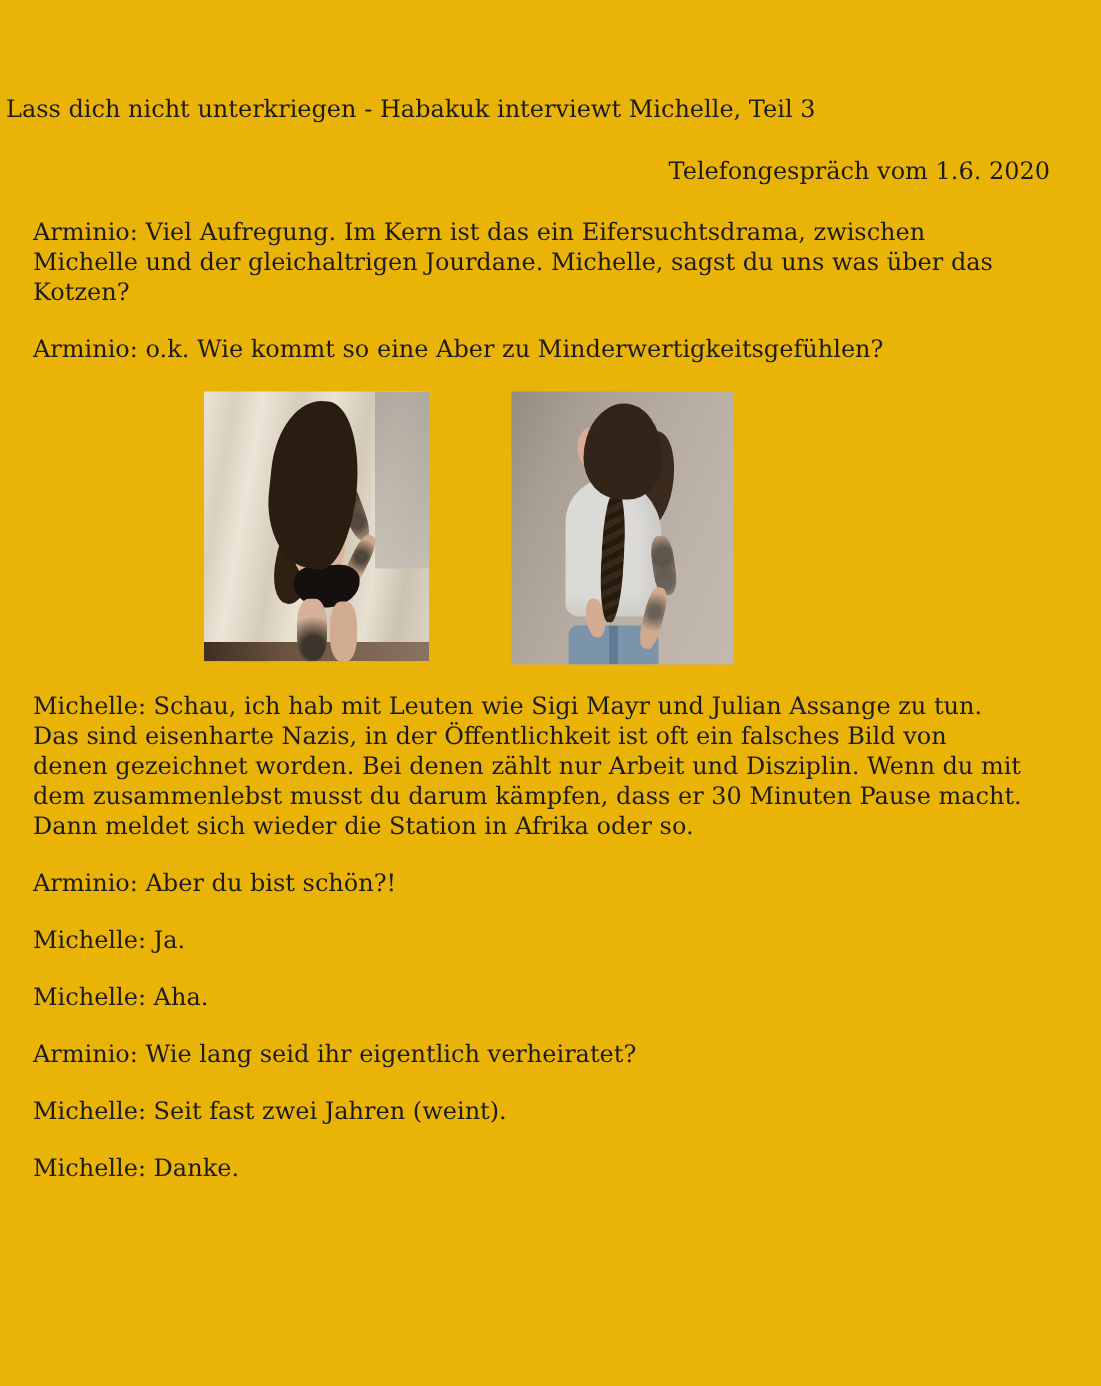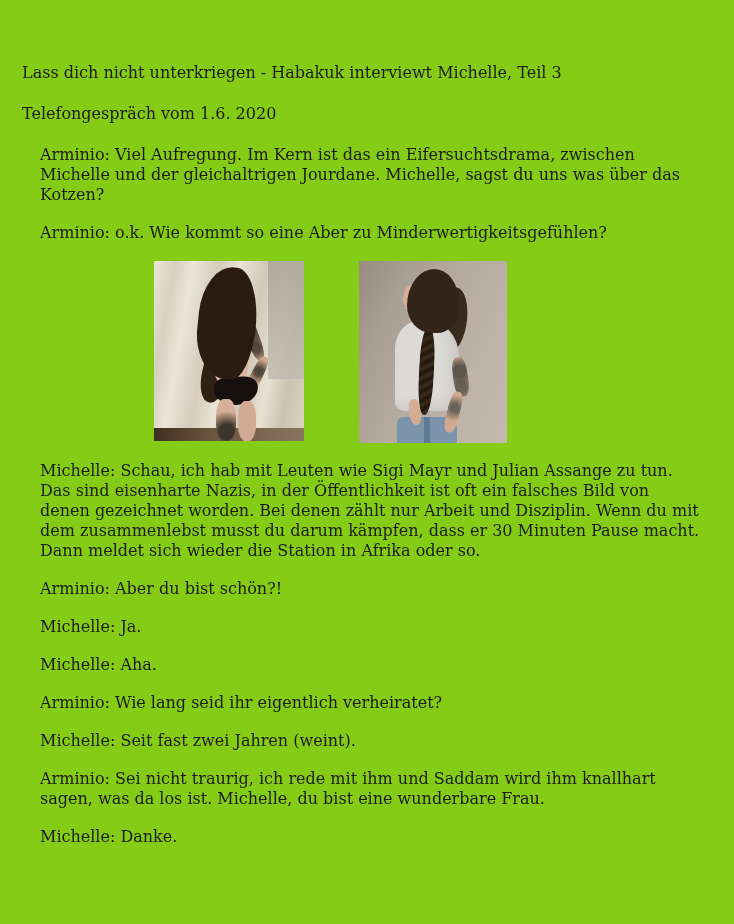--- a/index.html
+++ b/index.html
@@ -1,25 +1,25 @@
 <!DOCTYPE html>
 <html><head>
 <meta charset="utf-8">
 <style>
   html, body { margin:0; padding:0; background:#fefefe; }
   body { width:734px; height:924px; overflow:hidden; }
   .page {
     box-sizing:border-box; width:734px; height:924px;
-    padding:63px 16px 0 22px;
+    padding:63px 16px 0 4px;
     font-family:"DejaVu Serif","Liberation Serif",serif;
     font-size:16px; line-height:20px; color:#1c1c1c;
-    background:#84cc16;
+    background:#eab308;
   }
   .title { font-size:16px; font-weight:normal; margin:0 0 21px 0; max-width:696px; }
-  .dateline { margin:0 0 21px 0; max-width:696px; }
+  .dateline { margin:0 0 21px 0; max-width:696px;text-align:right; }
   .dialogue { max-width:696px; }
   .dialogue-line { margin:18px; }
   .photo-row { display:flex; gap:55px; padding-left:132px; margin:9px 0 13px 0; }
   figure.photo { position:relative; overflow:hidden; margin:0; flex:none; }
   .ph { position:absolute; }
 
   
   .photo-left { width:150px; height:180px;
     background:linear-gradient(100deg,#ebe4d6 0%,#d9d0be 12%,#ece5d7 22%,#d5ccba 36%,
       #eae3d4 48%,#d2c9b7 62%,#e8e1d2 74%,#cbc2b0 86%,#ddd5c5 100%);
@@ -128,17 +128,16 @@
 
   </div>
 
   <div class="dialogue">
       <div class="dialogue-line">Michelle: Schau, ich hab mit Leuten wie Sigi Mayr und Julian Assange zu tun. Das sind eisenharte Nazis, in der Öffentlichkeit ist oft ein falsches Bild von denen gezeichnet worden. Bei denen zählt nur Arbeit und Disziplin. Wenn du mit dem zusammenlebst musst du darum kämpfen, dass er 30 Minuten Pause macht. Dann meldet sich wieder die Station in Afrika oder so.</div>
       <div class="dialogue-line">Arminio: Aber du bist schön?!</div>
       <div class="dialogue-line">Michelle: Ja.</div>
       <div class="dialogue-line">Michelle: Aha.</div>
       <div class="dialogue-line">Arminio: Wie lang seid ihr eigentlich verheiratet?</div>
       <div class="dialogue-line">Michelle: Seit fast zwei Jahren (weint).</div>
-      <div class="dialogue-line">Arminio: Sei nicht traurig, ich rede mit ihm und Saddam wird ihm knallhart sagen, was da los ist. Michelle, du bist eine wunderbare Frau.</div>
       <div class="dialogue-line">Michelle: Danke.</div>
     </div>
 
 </div>
 
 </body></html>

